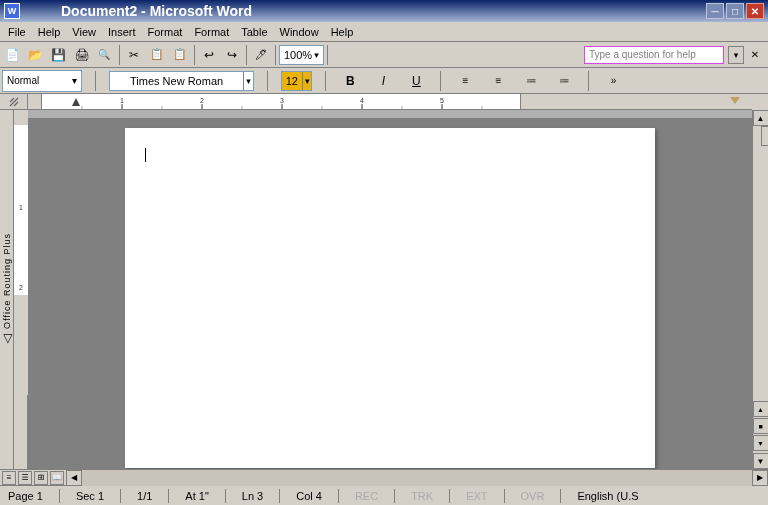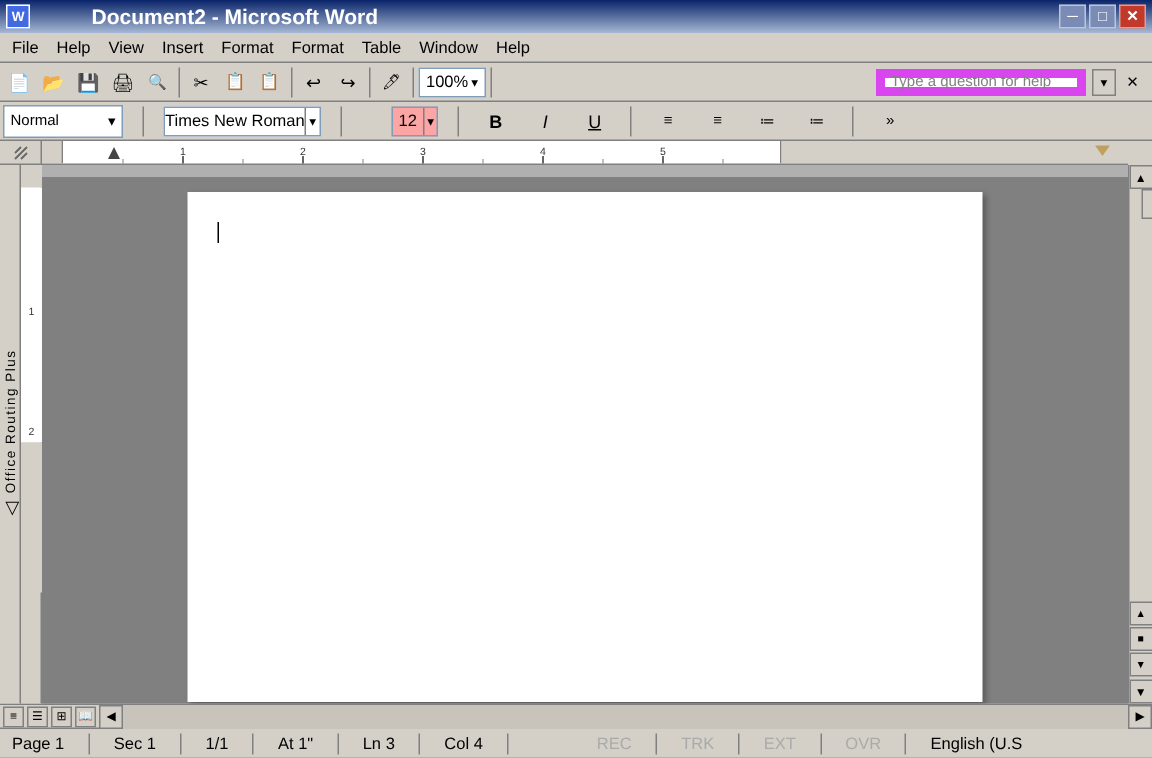--- a/index.html
+++ b/index.html
@@ -43,21 +43,21 @@
     .tb-separator { width: 1px; height: 20px; background: #808080; margin: 0 2px; }
     .tool-btn {
       width: 22px; height: 22px; border: 1px solid transparent;
       display: flex; align-items: center; justify-content: center;
       cursor: pointer; font-size: 12px; background: #d4d0c8; color: #000;
     }
 
     
     .help-box {
       display: flex; align-items: center;
-      border: 6px solid #d946ef; background: white;
+      border: 1px solid #d946ef; background: white;
       height: 18px; padding: 0 4px; margin-left: auto; margin-right: 4px;
       font-size: 10px; color: #808080; min-width: 140px;
     }
     .help-arrow {
       width: 16px; height: 18px; background: #d4d0c8;
       border: 1px solid #808080; display: flex; align-items: center;
       justify-content: center; font-size: 9px; cursor: pointer;
     }
 
     
@@ -218,25 +218,25 @@
   </div>
 </div>
 
 <div class="format-toolbar">
   <div class="tool-btn" style="width:80px;border:1px solid #7f9db9;background:white;font-size:10px;justify-content:space-between;padding:0 4px;">
     <span>Normal</span>
       <span>▾</span>
   </div>
   <div class="tb-separator"></div>
   <div style="display:flex;align-items:center;border:1px solid #7f9db9;background:white;height:20px;">
-    <span style="padding:0 0;font-size:11px;">Times New Roman</span>
+    <span style="padding:0 20px;font-size:11px;">Times New Roman</span>
     <span style="padding:0 2px;font-size:9px;border-left:1px solid #808080;height:100%;display:flex;align-items:center;">▾</span>
   </div>
   <div class="tb-separator"></div>
-  <div style="display:flex;align-items:center;border:1px solid #7f9db9;background:#fca5a5;height:20px;margin-left:20px;">
+  <div style="display:flex;align-items:center;border:1px solid #7f9db9;background:#eab308;height:20px;">
     <span style="padding:0 4px;font-size:11px;">12</span>
     <span style="padding:0 2px;font-size:9px;border-left:1px solid #808080;height:100%;display:flex;align-items:center;">▾</span>
   </div>
   <div class="tb-separator"></div>
   <div class="fmt-btn bold">B</div>
   <div class="fmt-btn italic">I</div>
   <div class="fmt-btn underline">U</div>
   <div class="tb-separator"></div>
   <div class="fmt-btn" style="font-size:10px;">≡</div>
   <div class="fmt-btn" style="font-size:10px;">≡</div>
@@ -347,21 +347,21 @@
   <span class="status-item">Sec 1</span>
   <div class="status-sep"></div>
   <span class="status-item">1/1</span>
   <div class="status-sep"></div>
   <span class="status-item">At 1"</span>
   <div class="status-sep"></div>
   <span class="status-item">Ln 3</span>
   <div class="status-sep"></div>
   <span class="status-item">Col 4</span>
   <div class="status-sep"></div>
-  <span class="status-item" style="color:#aaa;margin-left:43px;">REC</span>
+  <span class="status-item" style="color:#aaa;">REC</span>
   <div class="status-sep"></div>
   <span class="status-item" style="color:#aaa;">TRK</span>
   <div class="status-sep"></div>
   <span class="status-item" style="color:#aaa;">EXT</span>
   <div class="status-sep"></div>
   <span class="status-item" style="color:#aaa;">OVR</span>
   <div class="status-sep"></div>
   <span class="status-item">English (U.S</span>
 </div>
 

